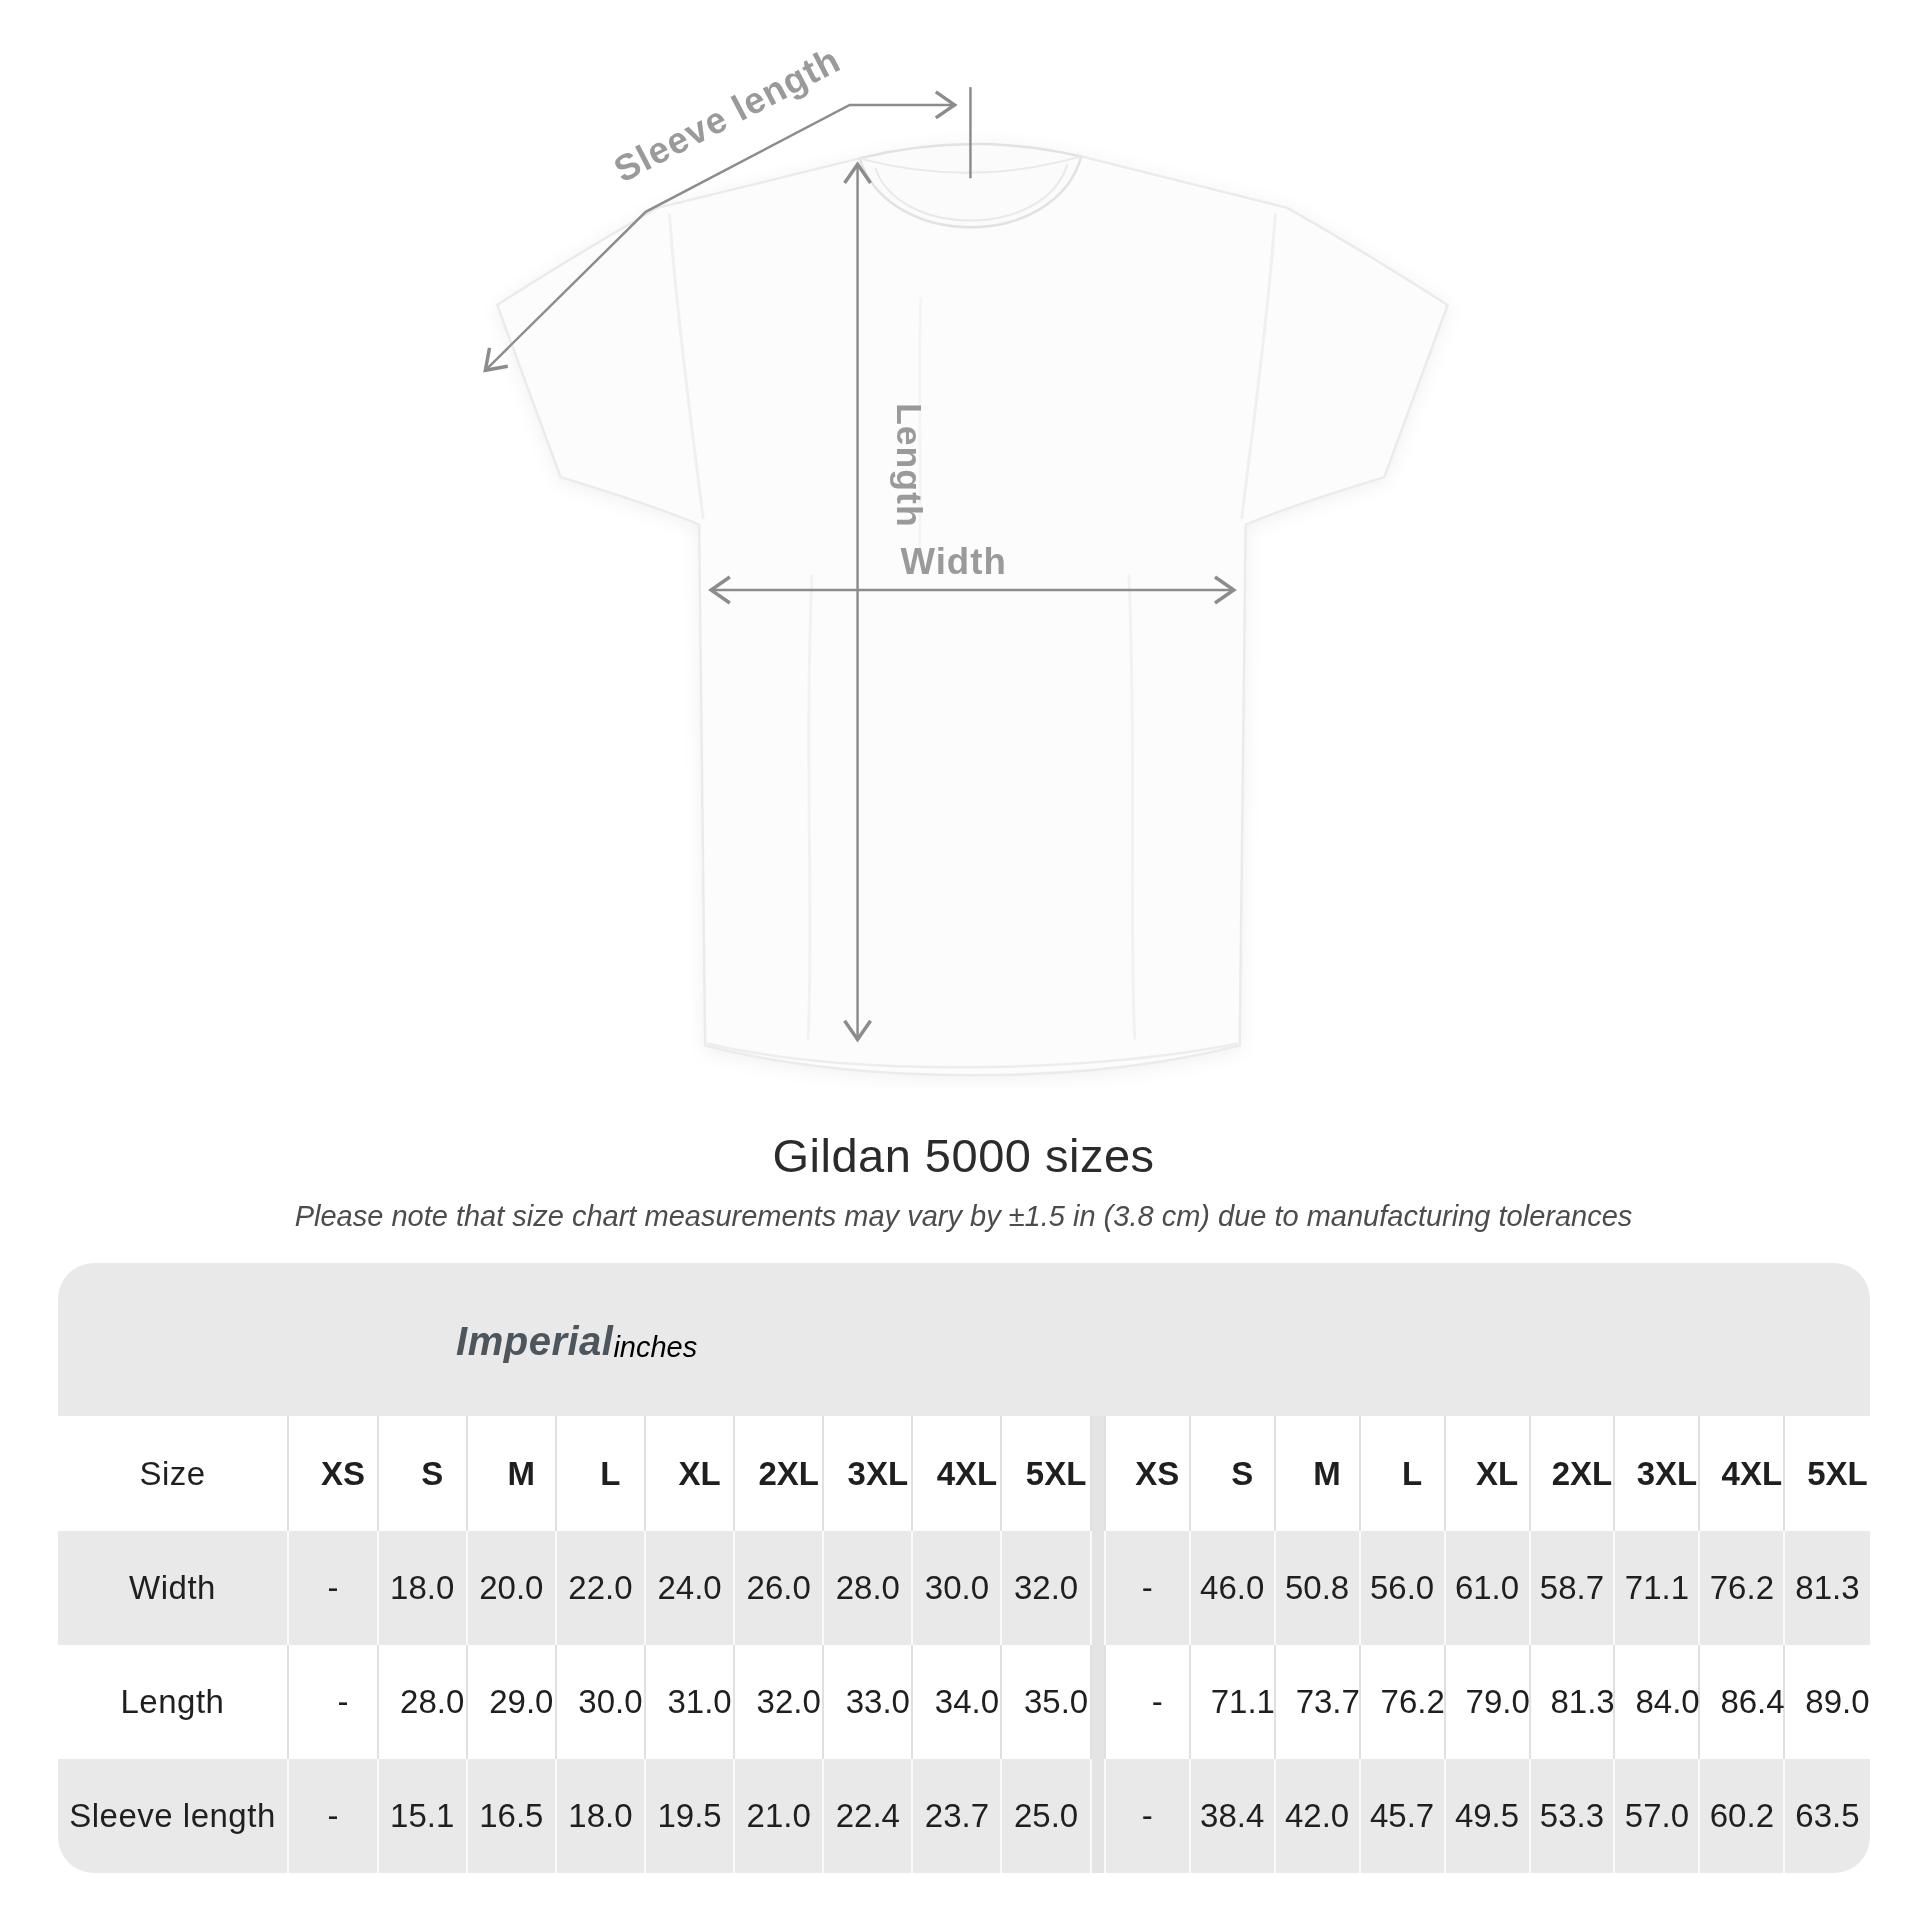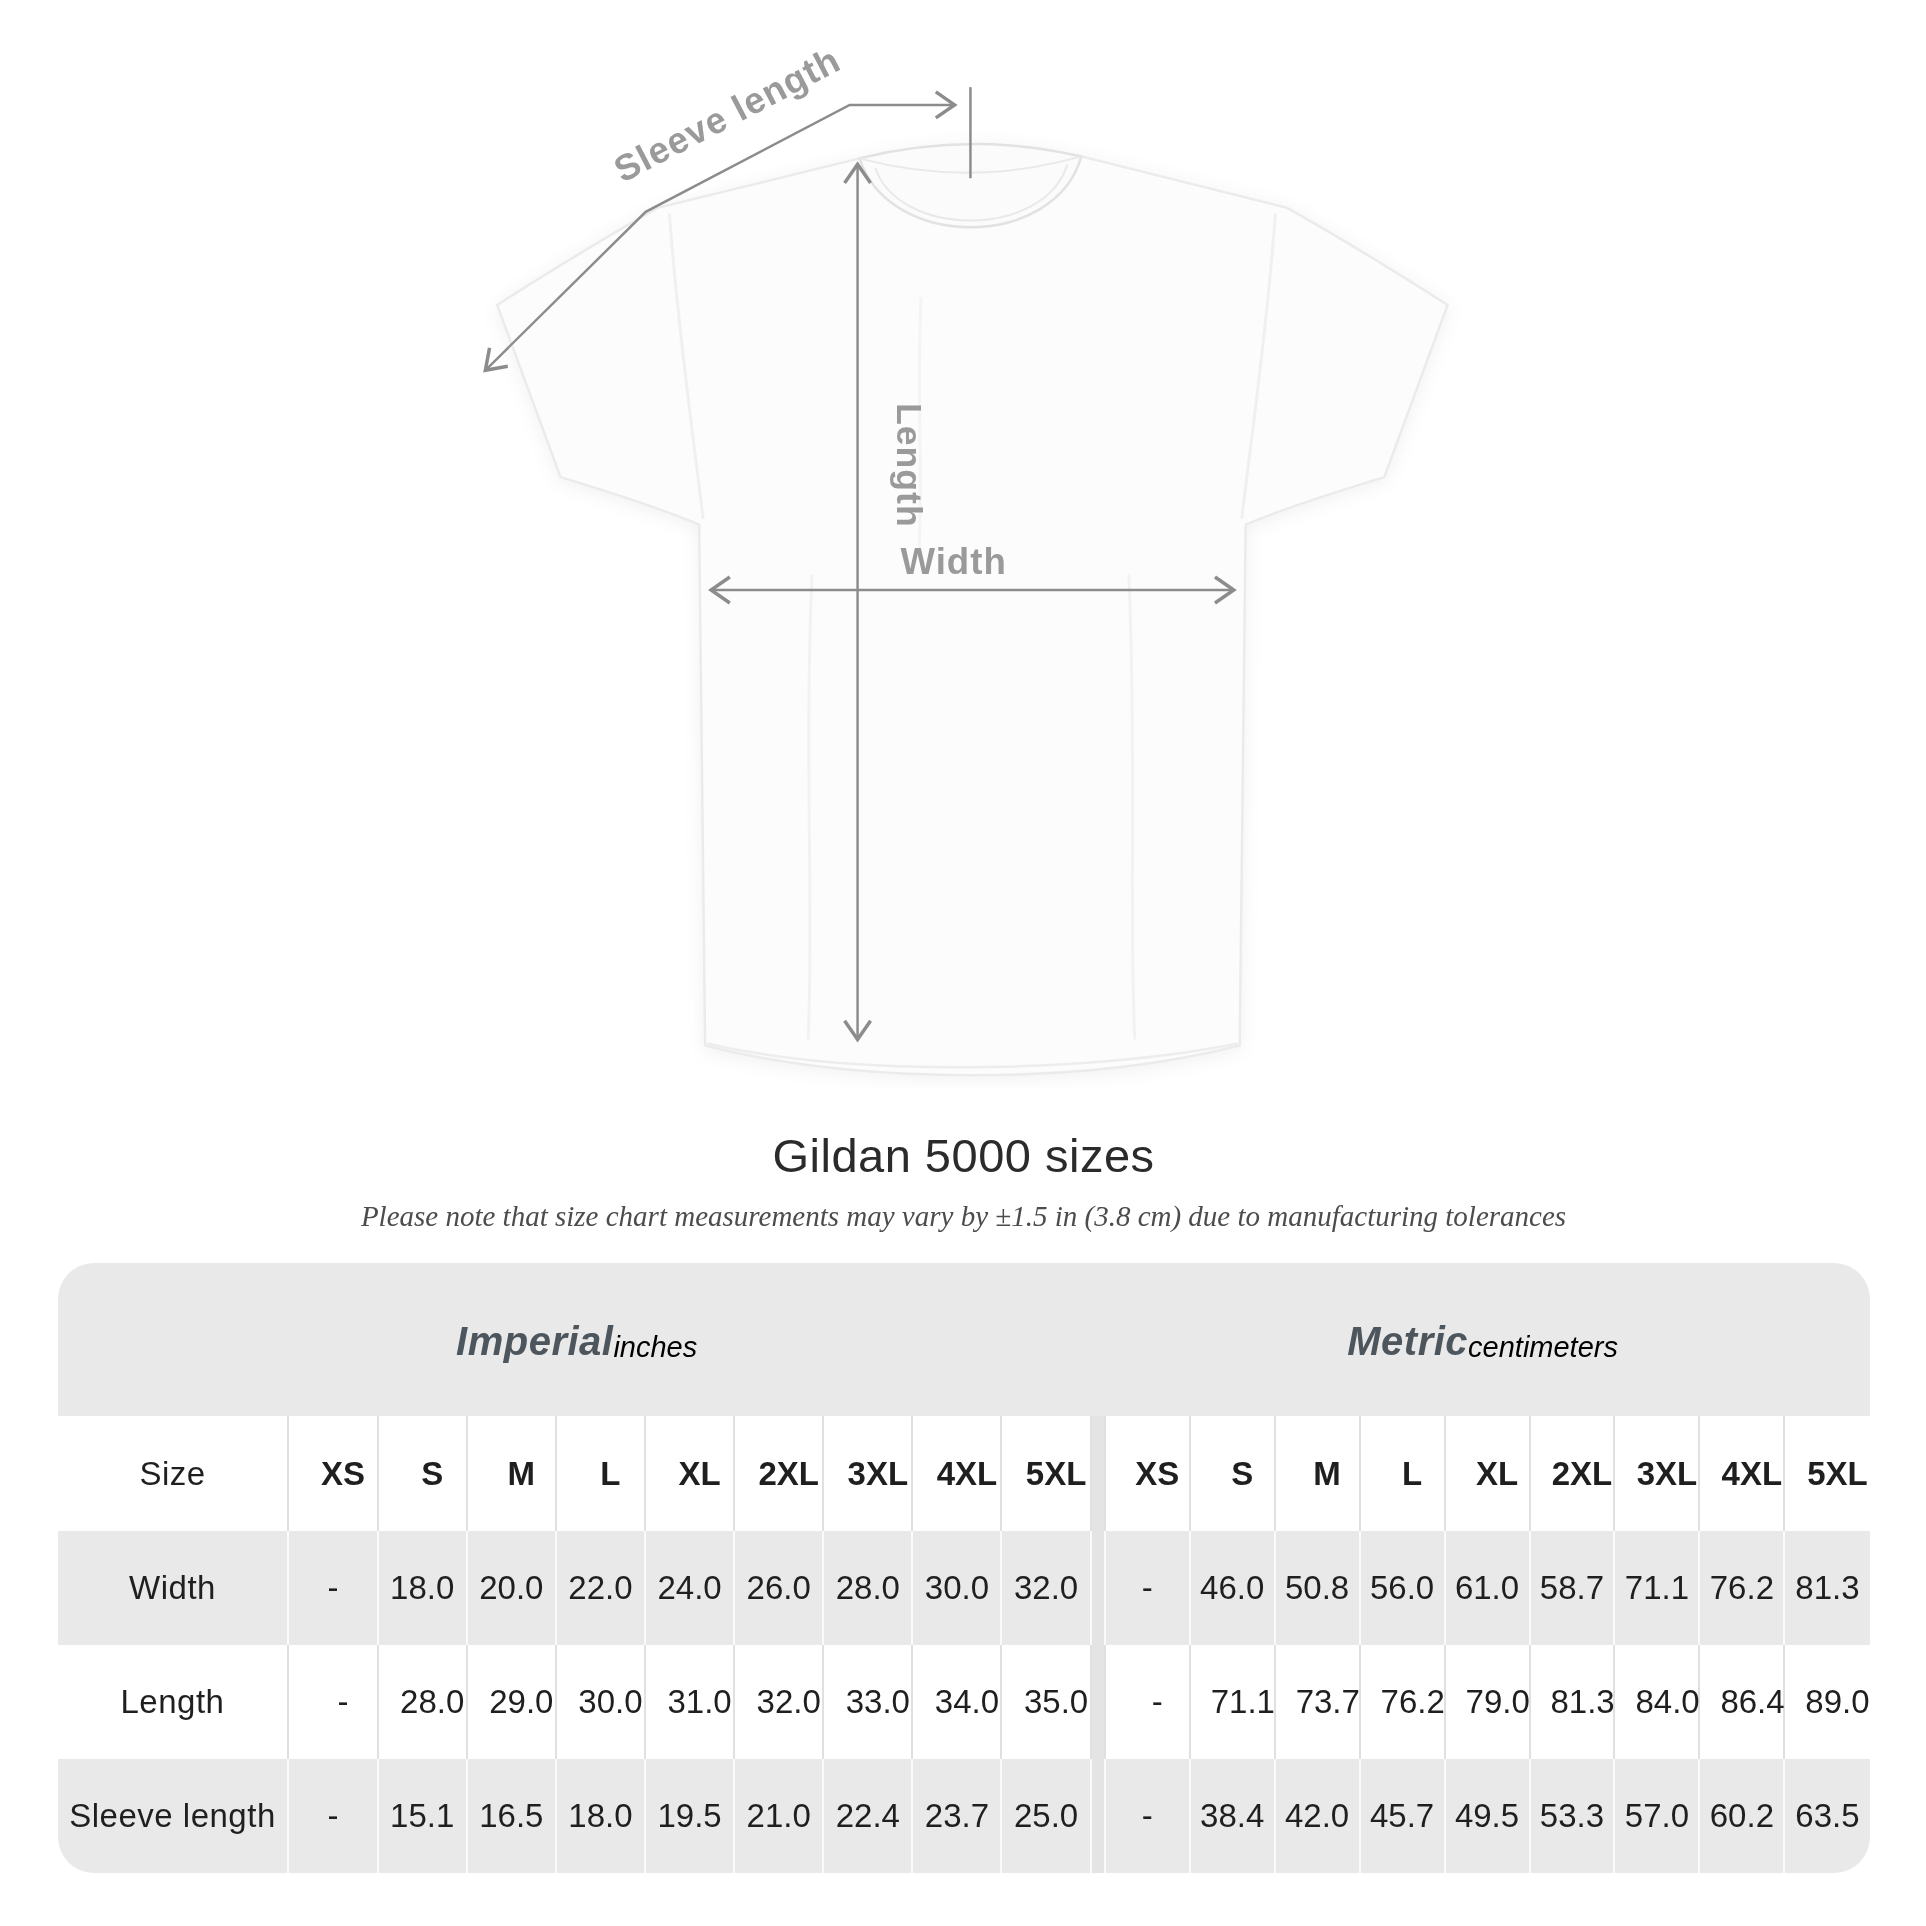--- a/index.html
+++ b/index.html
@@ -10,21 +10,21 @@
   .diagram-wrap{width:1927px;height:1089px;position:relative;}
   svg.diagram{display:block;width:1927px;height:1089px;}
   .dlabel{font-family:"Liberation Sans",sans-serif;font-weight:bold;fill:#9a9a9a;letter-spacing:1px;}
   .dlabel.big{font-size:37px;}
   .dlabel.mid{font-size:36px;}
 
   
   .page-title{margin:42px 0 0 0;text-align:center;font-size:47px;line-height:50px;
     font-weight:normal;color:#2b2b2b;letter-spacing:0.5px;}
   .page-subtitle{margin:19px 0 0 0;text-align:center;font-style:italic;
-    font-size:29px;color:#4c4c4c;font-family:Liberation Serif, serif;}
+    font-size:29px;color:#4c4c4c;}
 
   
   .sizetable{width:1812px;margin:30px auto 0 auto;border-radius:36px;overflow:hidden;background:#fff;}
   .band{display:flex;background:#e9e9e9;height:153px;}
   .band-half{display:flex;flex-direction:row;align-items:center;justify-content:center;padding-top:4px;}
   .band-half.left{width:57.3%;}
   .band-half.right{width:42.7%;}
   .band-title{font-size:40px;font-weight:bold;font-style:italic;color:#4d565c;letter-spacing:0.5px;}
   .band-sub{font-size:29px;font-style:italic;color:#000000;margin-top:12px;}
 
@@ -91,24 +91,20 @@
   <h1 class="page-title">Gildan 5000 sizes</h1>
   <p class="page-subtitle">Please note that size chart measurements may vary by ±1.5 in (3.8 cm) due to manufacturing tolerances</p>
 
   <div class="sizetable">
 
     <div class="band">
       <div class="band-half left">
         <div class="band-title">Imperial</div>
         <div class="band-sub">inches</div>
       </div>
-      <div class="band-half right">
-        <div class="band-title">Metric</div>
-        <div class="band-sub">centimeters</div>
-      </div>
     </div>
 
     <table class="szt">
       <colgroup>
         <col style="width:12.75%">
         <col style="width:4.92%">
           <col style="width:4.92%">
           <col style="width:4.92%">
           <col style="width:4.92%">
           <col style="width:4.92%">

